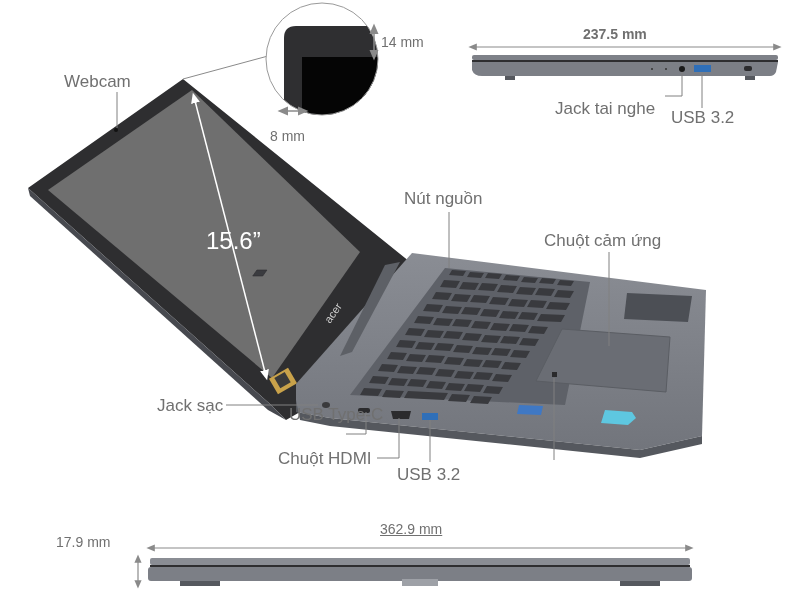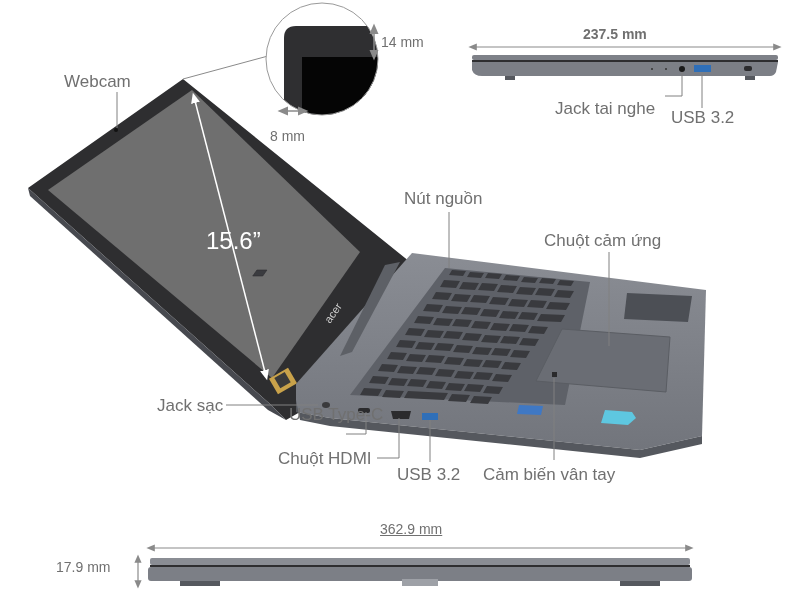--- a/index.html
+++ b/index.html
@@ -153,19 +153,18 @@
   <span class="lbl" style="left:64px; top:73px;">Webcam</span>
   <span class="lbl white" style="left:206px; top:229px;">15.6”</span>
   <span class="lbl dim" style="left:381px; top:35px;">14 mm</span>
   <span class="lbl dim" style="left:270px; top:129px;">8 mm</span>
   <span class="lbl" style="left:404px; top:190px;">Nút nguồn</span>
   <span class="lbl" style="left:544px; top:232px;">Chuột cảm ứng</span>
   <span class="lbl" style="left:157px; top:397px;">Jack sạc</span>
   <span class="lbl" style="left:249px; top:406px;margin-left:40px;">USB Type-C</span>
   <span class="lbl" style="left:278px; top:450px;">Chuột HDMI</span>
   <span class="lbl" style="left:397px; top:466px;">USB 3.2</span>
-  <span class="lbl" style="left:483px; top:466px;">Cảm biến vân tay</span>
   <span class="lbl" style="left:555px; top:100px;">Jack tai nghe</span>
   <span class="lbl" style="left:671px; top:109px;">USB 3.2</span>
   <span class="lbl dim" style="left:583px; top:27px;font-weight:bold;">237.5 mm</span>
   <span class="lbl dim" style="left:380px; top:522px;text-decoration:underline;">362.9 mm</span>
-  <span class="lbl dim" style="left:56px; top:560px;">17.9 mm</span>
+  <span class="lbl dim" style="left:56px; top:535px;">17.9 mm</span>
 </div>
 
 </body></html>

